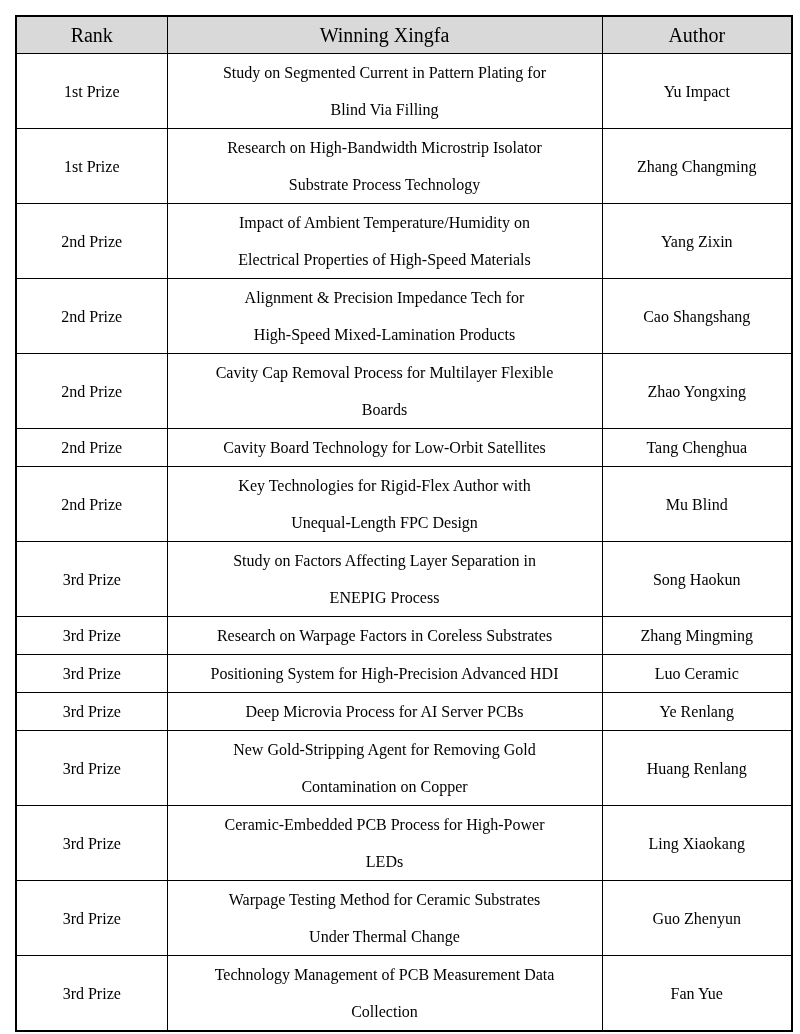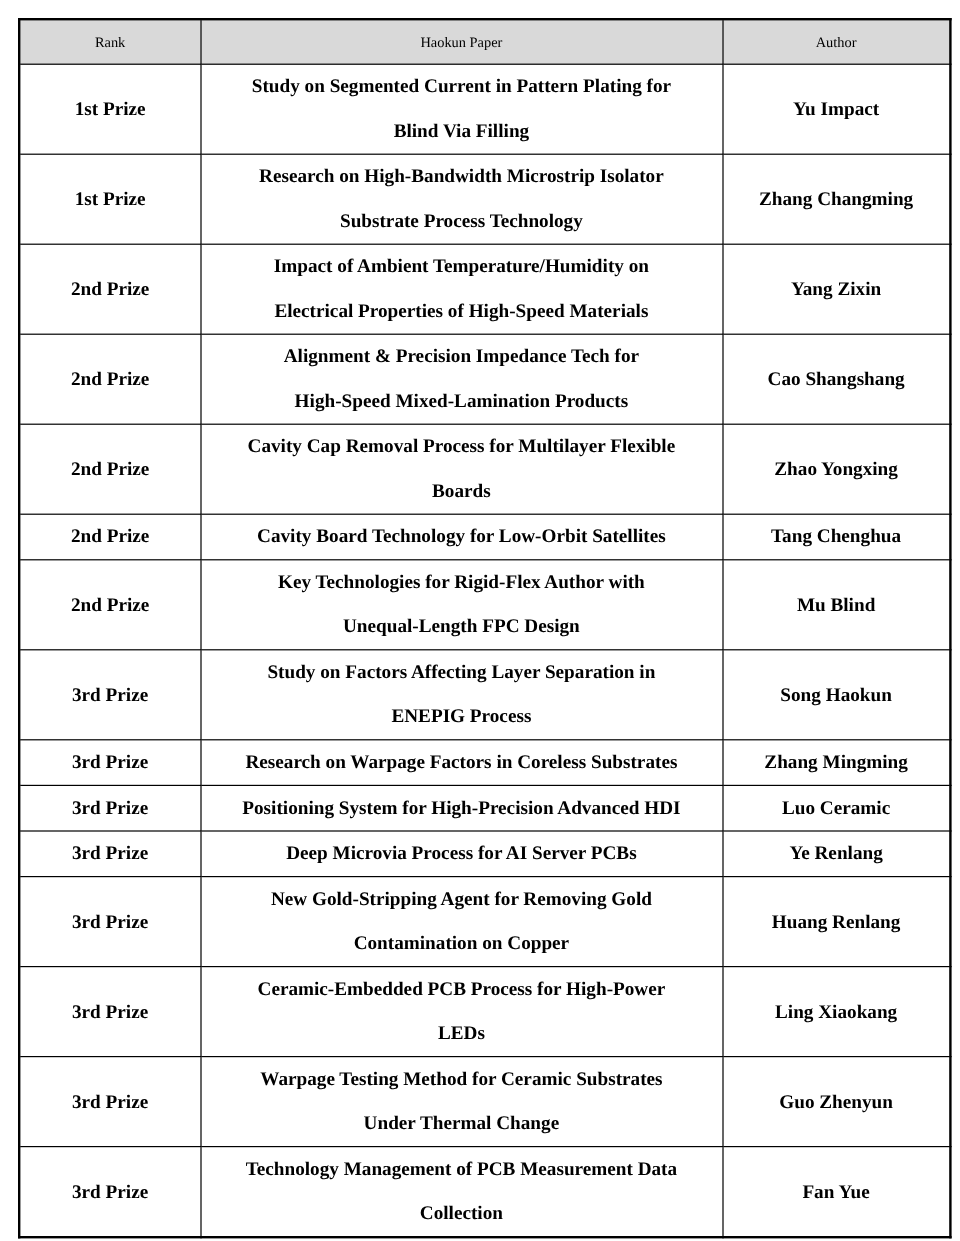--- a/index.html
+++ b/index.html
@@ -32,43 +32,42 @@
     border: 1px solid #000000;
     text-align: center;
     vertical-align: middle;
     padding: 0 4px;
     font-weight: normal;
   }
   thead th {
     background: #d9d9d9;
     height: 36px;
     line-height: 20px;
-    font-size: 12px;
+    font-size: 20px;
   }
   tbody td {
     height: 37px;
     line-height: 37px;
     white-space: pre-line;
-    font-weight: bold;
   }
 </style>
 </head>
 <body>
 
 <div class="page">
   <table class="awards">
     <colgroup>
       <col class="col-rank">
       <col class="col-paper">
       <col class="col-author">
     </colgroup>
     <thead>
       <tr>
         <th>Rank</th>
-        <th>Haokun Paper</th>
+        <th>Winning Xingfa</th>
         <th>Author</th>
       </tr>
     </thead>
     <tbody id="table-body">
     <tr>
       <td>1st Prize</td>
       <td>Study on Segmented Current in Pattern Plating for
 Blind Via Filling</td>
       <td>Yu Impact</td>
     </tr>

